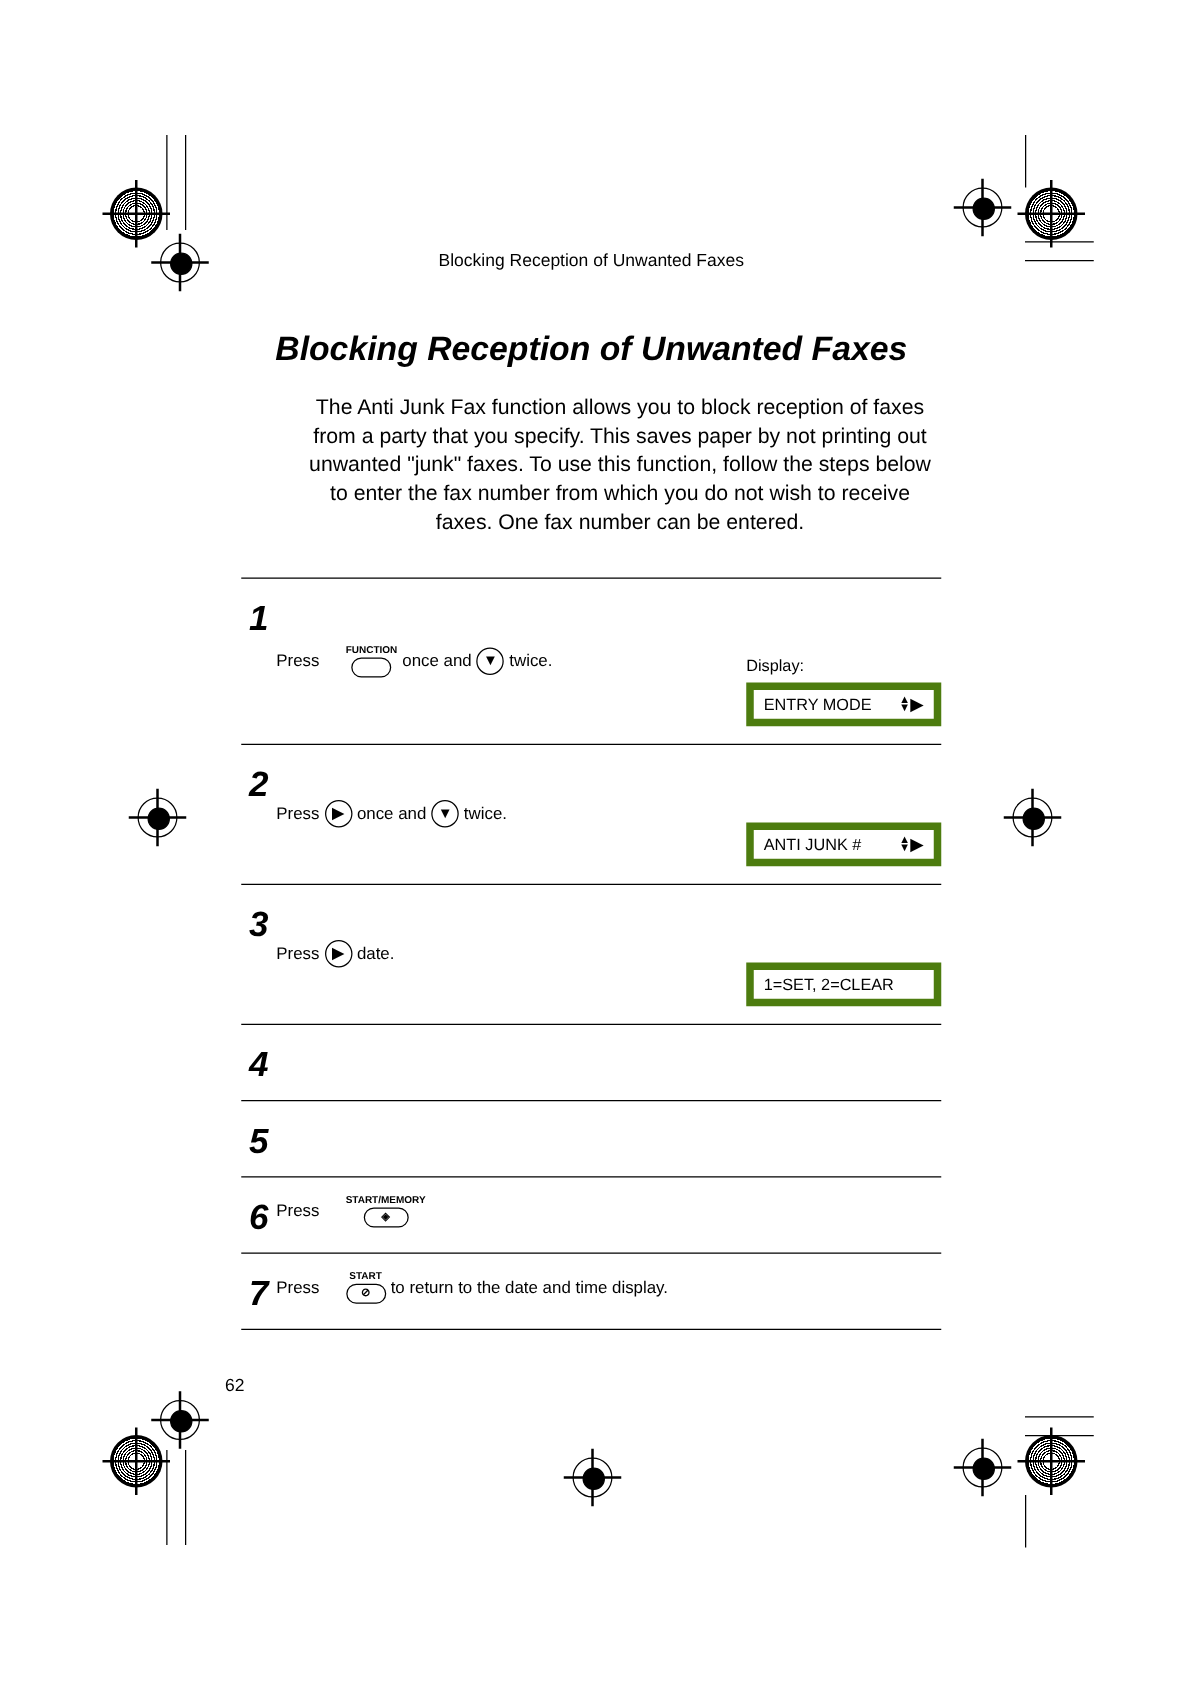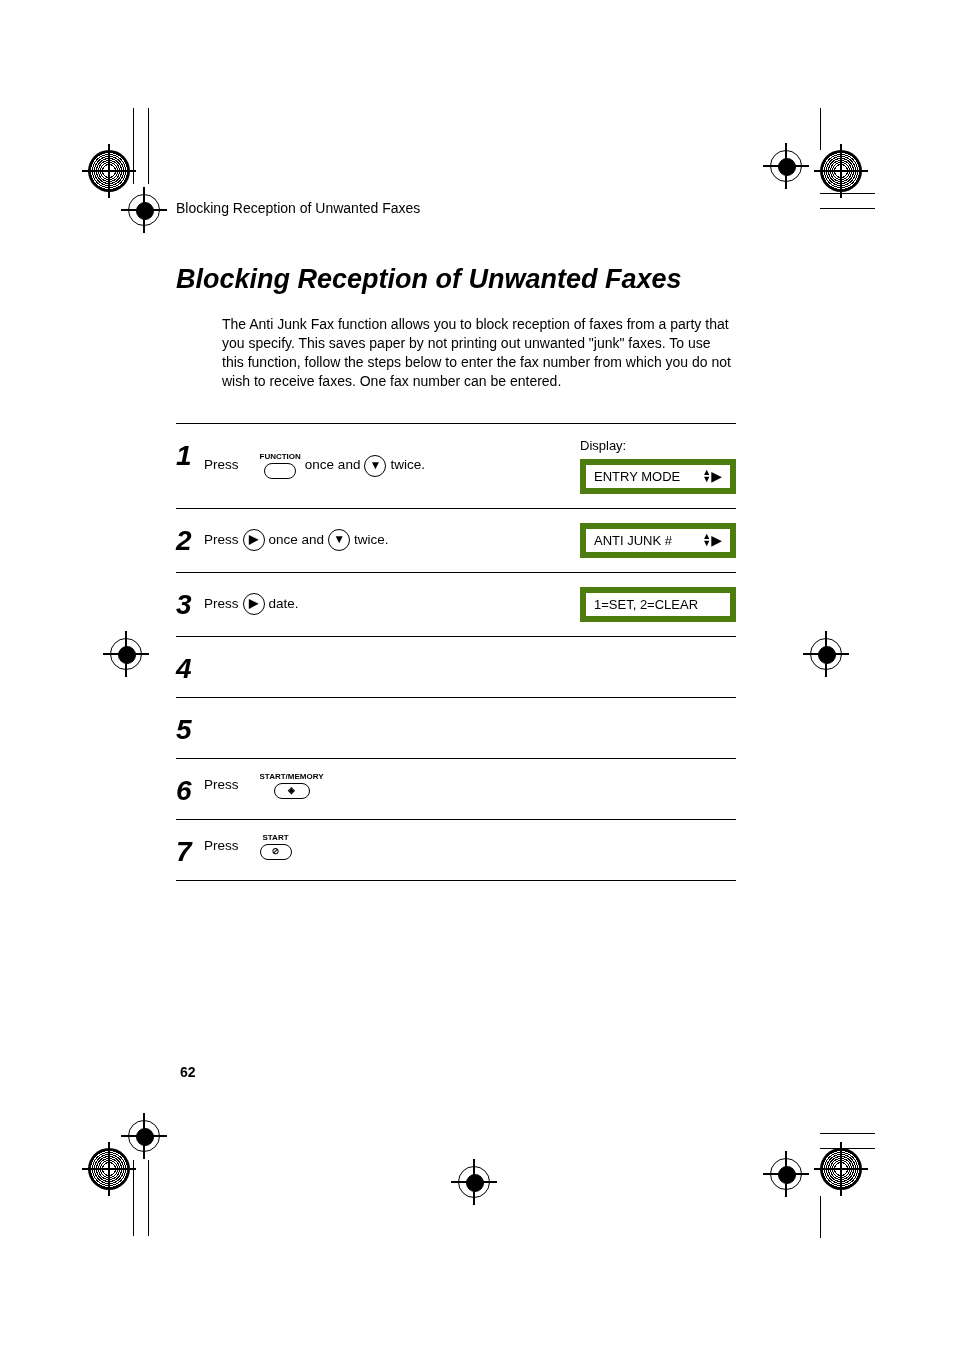--- a/index.html
+++ b/index.html
@@ -25,38 +25,39 @@
   .target::before { left: 20px; top:-6px; width:2px; height:54px; }
   .target::after  { top: 20px; left:-6px; height:2px; width:54px; }
   .reg { position:absolute; width:30px; height:30px; border:1px solid #000; border-radius:50%; }
   .reg::before, .reg::after { content:""; position:absolute; background:#000; }
   .reg::before { left:14px; top:-8px; width:2px; height:46px; }
   .reg::after  { top:14px; left:-8px; height:2px; width:46px; }
   .reg .inner { position:absolute; left:7px; top:7px; width:16px; height:16px; border:1px solid #000; border-radius:50%; background:#000; }
 
   .page {
     position: absolute;
-    left: 176px;
+    left: 193px;
     top: 200px;
     width: 560px;
+    text-align: center;
   }
   .running-head {
     font-size: 14px;
     margin-bottom: 48px;
   }
   h1.title {
     font-family: Arial, Helvetica, sans-serif;
     font-weight: bold;
     font-style: italic;
     font-size: 27px;
     margin: 0 0 20px 0;
   }
   .intro {
     margin-left: 46px;
-    font-size: 14px;
+    font-size: 17px;
     line-height: 1.35;
     margin-bottom: 32px;
   }
   .steps { border-top: 1px solid #000; }
   .step {
     display: flex;
     align-items: flex-start;
     padding: 14px 0 14px 0;
     border-bottom: 1px solid #000;
     font-size: 13.5px;
@@ -79,21 +80,21 @@
   }
   .step .text {
     font-weight: bold;
     line-height: 1.65;
     display: flex;
     flex-wrap: wrap;
     align-items: center;
     gap: 4px;
   }
   .step .text span.plain { font-weight: normal; }
-  .right-col { display:flex; flex-direction:column; align-items:flex-start; gap:6px; }
+  .right-col { display:flex; flex-direction:column; align-items:flex-start; gap:6px;margin-top:48px; }
   .disp-label { font-size: 13px; font-weight: normal; }
   .display-box {
     border: 6px solid #4d7c0f;
     padding: 4px 8px;
     font-size: 13px;
     width: 128px;
     display: flex;
     justify-content: space-between;
     align-items: center;
   }
@@ -127,22 +128,22 @@
     border-radius: 10px;
     display: flex;
     align-items: center;
     justify-content: center;
     font-size: 9px;
   }
   .key-round-lg .oval { width: 34px; }
   .pagenum {
     position: absolute;
     left: 180px;
-    top: 1064px;
-    font-weight: bold;
+    top: 1100px;
+    font-weight: normal;
     font-size: 14px;
   }
 
   
   .vline { position:absolute; width:1px; background:#000; }
   .hline { position:absolute; height:1px; background:#000; }
 </style>
 </head>
 <body>
 
@@ -284,20 +285,21 @@
 
     <div class="step">
       <div class="num">7</div>
       <div class="body">
         <div class="text">
           <span class="plain">Press</span>
           <span class="key-label">
             <span>START</span>
             <span class="oval">⊘</span>
           </span>
+          <span class="plain">to return to the date and time display.</span>
         </div>
       </div>
     </div>
 
   </div>
 </div>
 
 <div class="pagenum">62</div>
 
 </body></html>

